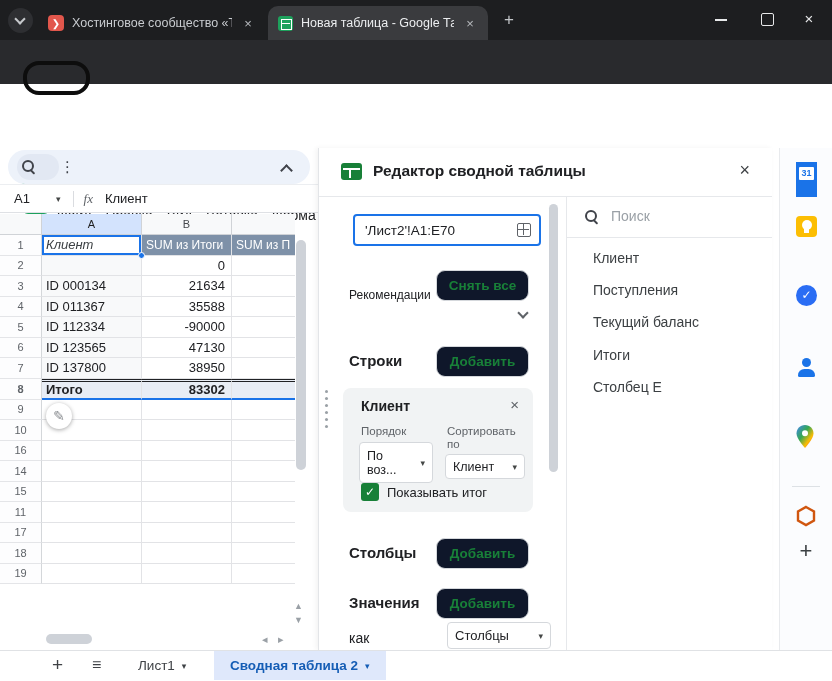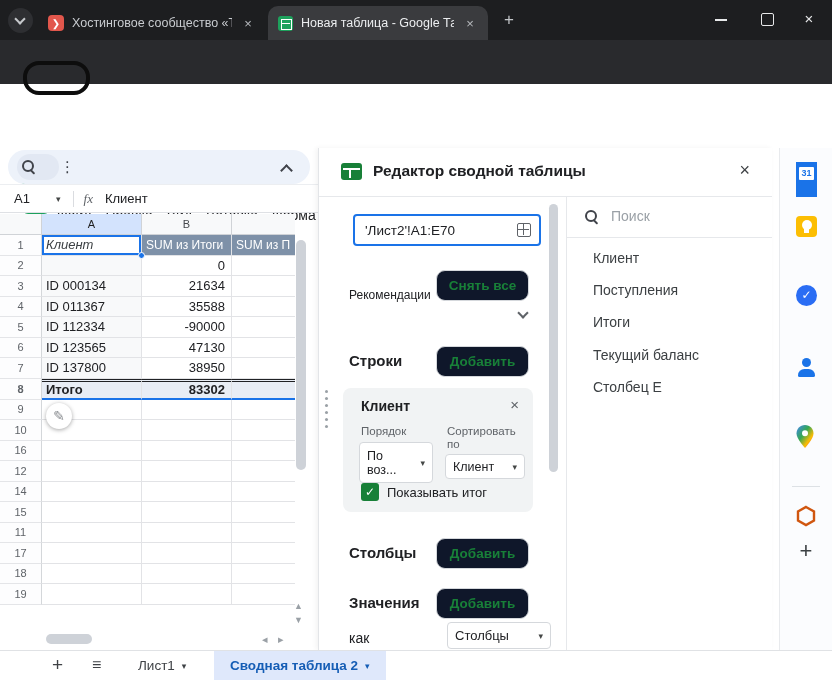--- a/index.html
+++ b/index.html
@@ -365,26 +365,20 @@
           <div class="gcell cb rt"></div>
           <div class="gcell cc"></div>
         </div>
         <div class="grid-row">
           <div class="gcell num">16</div>
           <div class="gcell ca"></div>
           <div class="gcell cb rt"></div>
           <div class="gcell cc"></div>
         </div>
         <div class="grid-row">
-          <div class="gcell num">12</div>
-          <div class="gcell ca"></div>
-          <div class="gcell cb rt"></div>
-          <div class="gcell cc"></div>
-        </div>
-        <div class="grid-row">
           <div class="gcell num">14</div>
           <div class="gcell ca"></div>
           <div class="gcell cb rt"></div>
           <div class="gcell cc"></div>
         </div>
         <div class="grid-row">
           <div class="gcell num">15</div>
           <div class="gcell ca"></div>
           <div class="gcell cb rt"></div>
           <div class="gcell cc"></div>
@@ -472,22 +466,22 @@
     <div id="pp-scroll"></div>
     <div id="pp-vdiv"></div>
 
     <div id="pp-right">
       <span class="lens" id="pf-search"></span>
       <input id="pf-input" placeholder="Поиск" style="">
       <div id="pf-div"></div>
       <div id="pf-list">
           <div class="pfield">Клиент</div>
           <div class="pfield">Поступления</div>
+          <div class="pfield">Текущий баланс</div>
           <div class="pfield">Итоги</div>
-          <div class="pfield">Текущий баланс</div>
           <div class="pfield">Столбец E</div>
         </div>
     </div>
   </div>
 
   <div id="ring"></div>
 
   <div id="strip">
     <div class="sic" id="sic-cal">
         <span class="pg">31</span>

